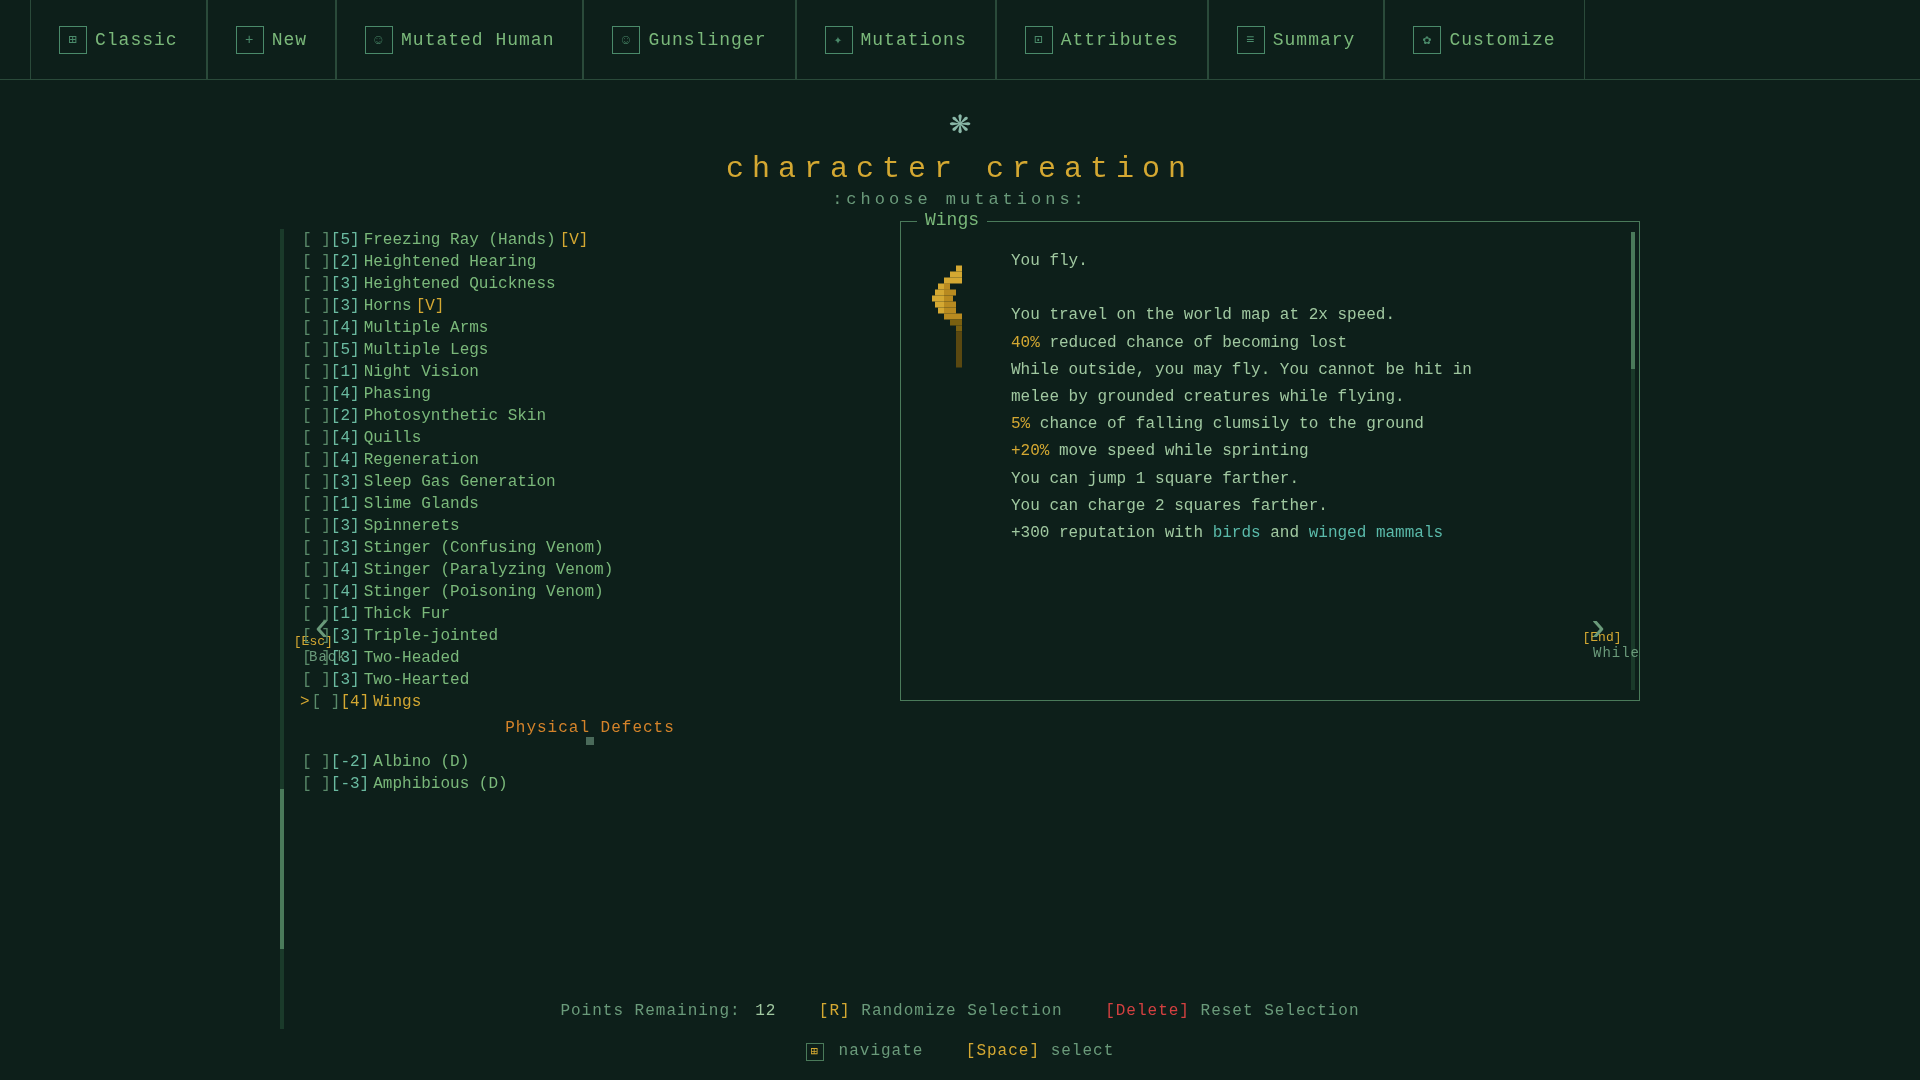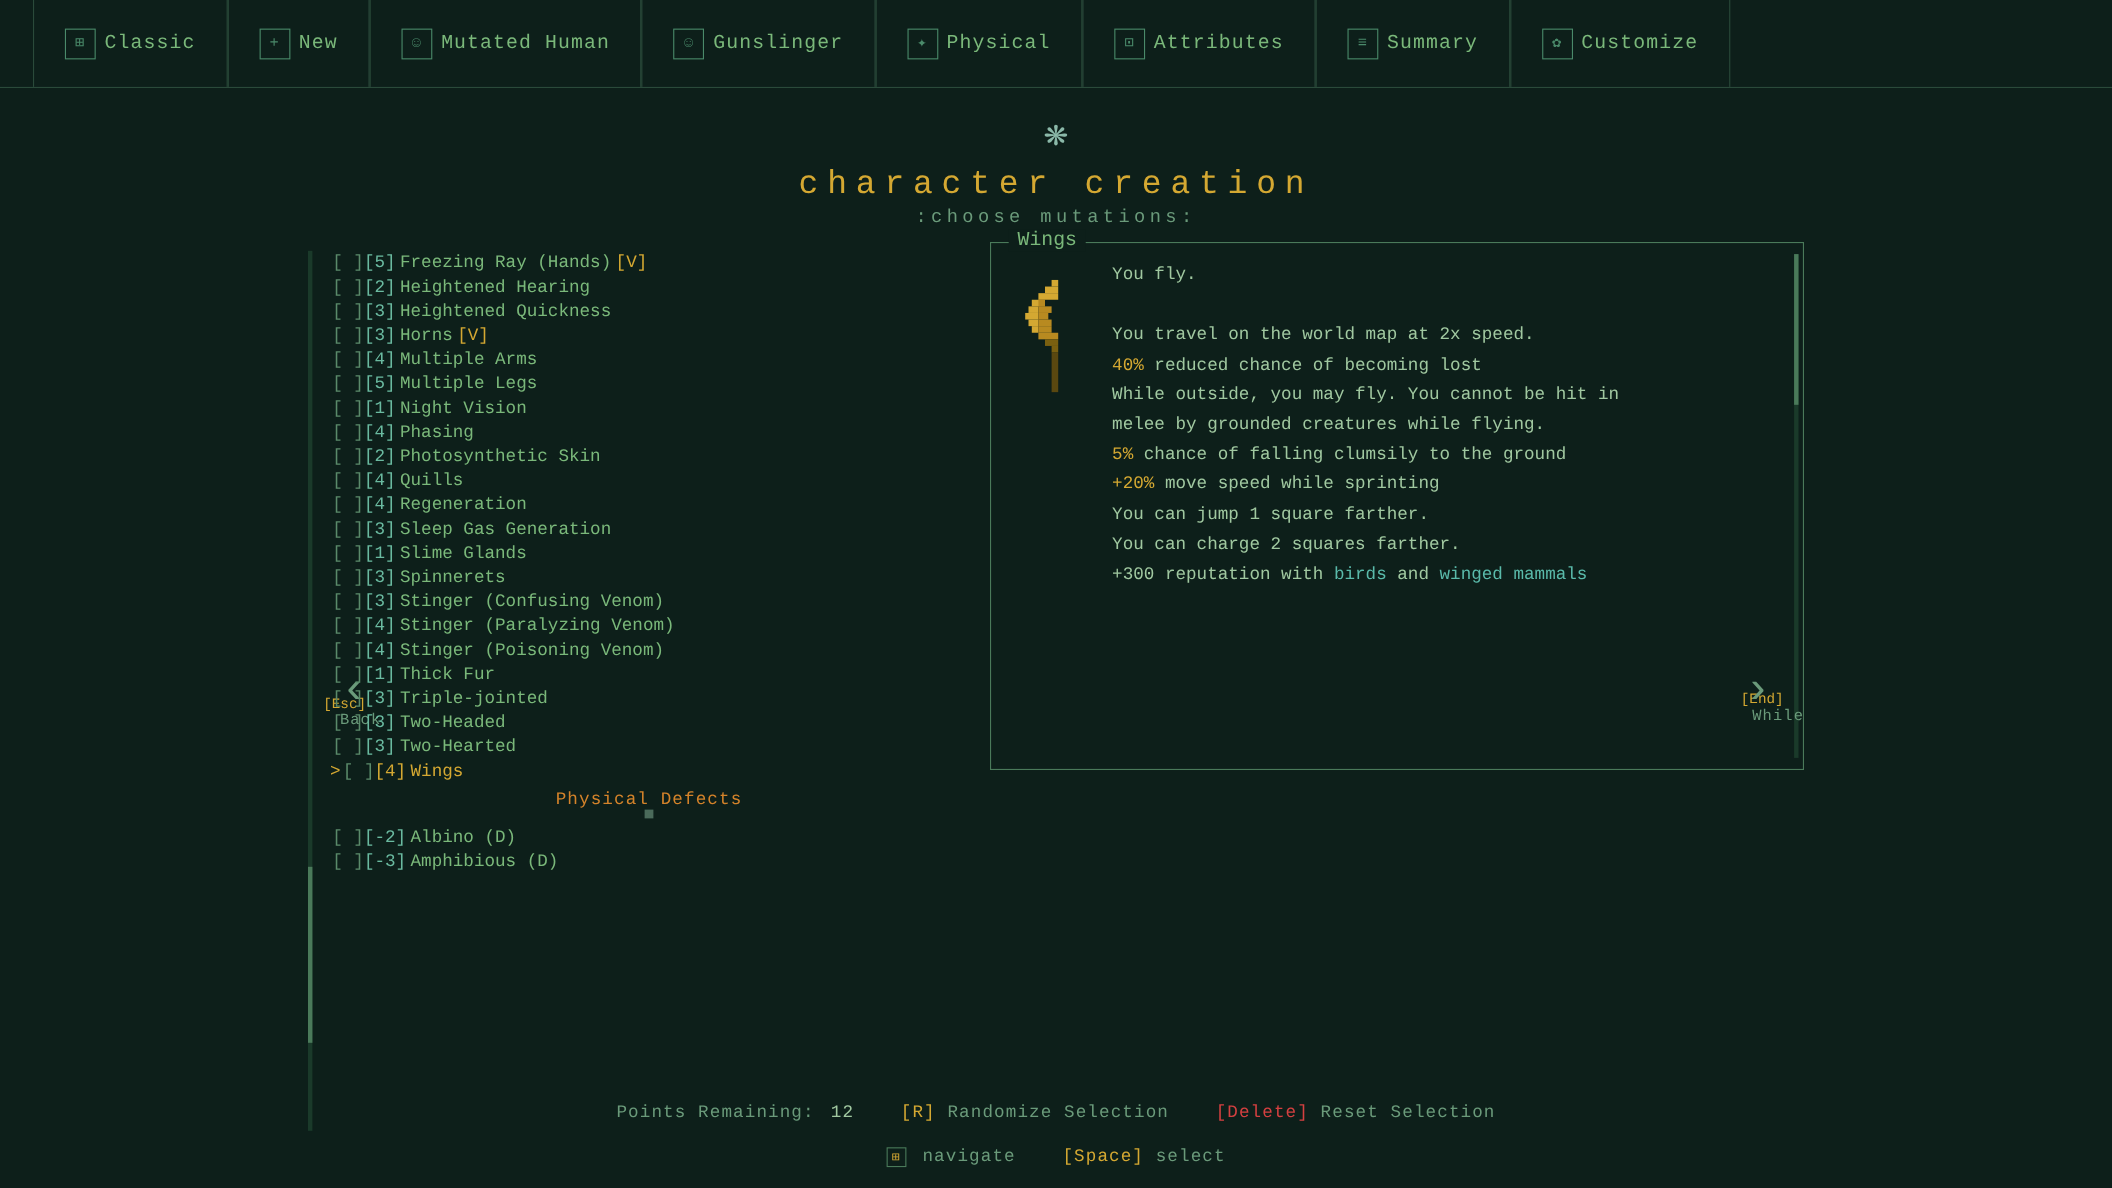--- a/index.html
+++ b/index.html
@@ -191,20 +191,21 @@
       top: -12px;
       left: 16px;
       background: #0d1f1a;
       padding: 0 8px;
       color: #7ab87a;
       font-size: 18px;
     }
     .info-content {
       display: flex;
       gap: 20px;
+      margin-top: 10px;
     }
     .wings-icon {
       width: 70px;
       flex-shrink: 0;
       margin-top: 10px;
     }
     .wings-svg {
       width: 70px;
       height: 120px;
     }
@@ -328,21 +329,21 @@
   <div class="nav-item">
     <div class="nav-icon">☺</div>
     <span>Mutated Human</span>
   </div>
   <div class="nav-item">
     <div class="nav-icon">☺</div>
     <span>Gunslinger</span>
   </div>
   <div class="nav-item">
     <div class="nav-icon">✦</div>
-    <span>Physical</span>
+    <span>Mutations</span>
   </div>
   <div class="nav-item">
     <div class="nav-icon">⊡</div>
     <span>Attributes</span>
   </div>
   <div class="nav-item">
     <div class="nav-icon">≡</div>
     <span>Summary</span>
   </div>
   <div class="nav-item">

